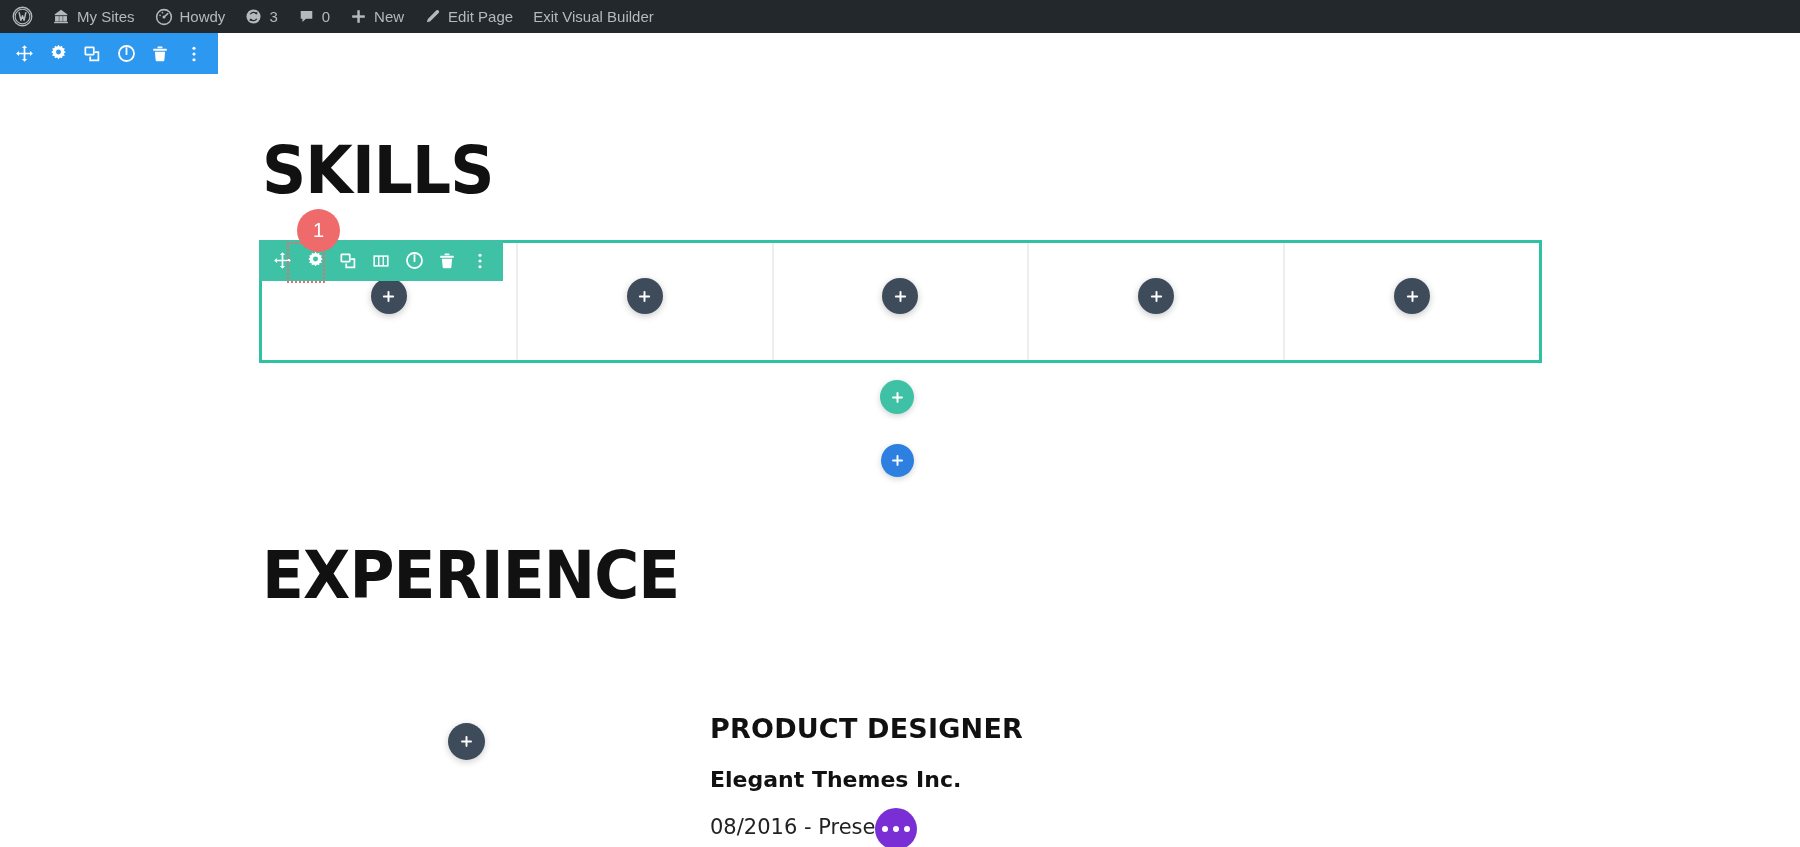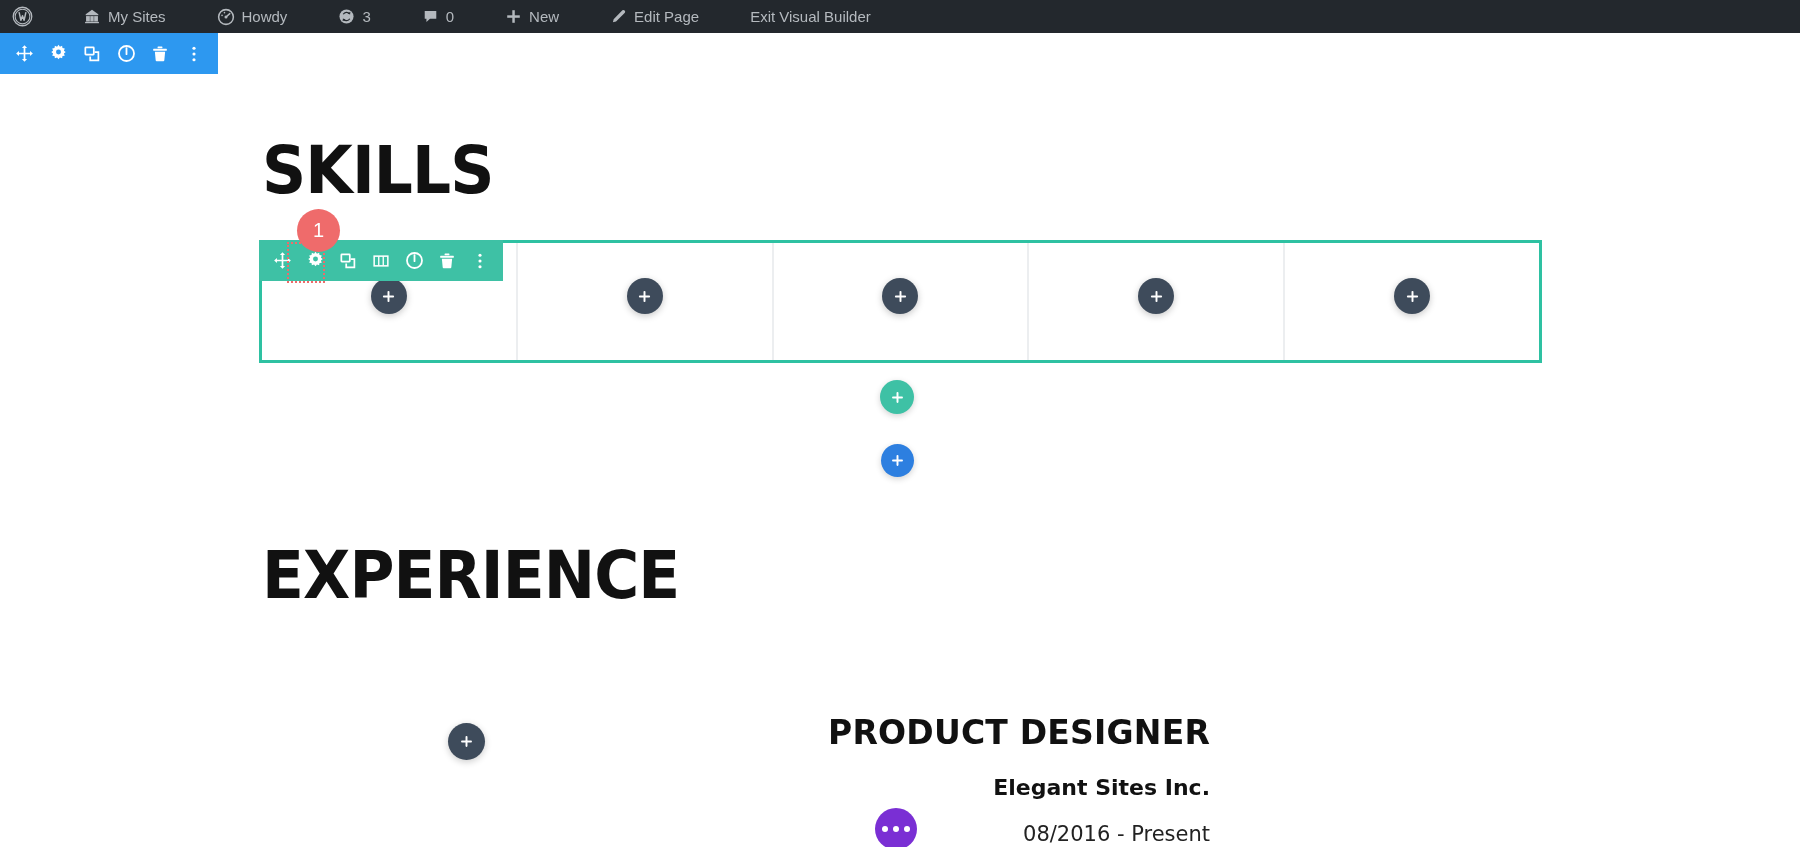--- a/index.html
+++ b/index.html
@@ -16,21 +16,20 @@
     position: absolute;
     top: 0; left: 0;
     width: 1800px;
     height: 33px;
     background: #23282d;
     display: flex;
     align-items: center;
     color: #b4b9be;
     font-size: 15px;
     z-index: 60;
-    gap: 31px;
   }
   .ab-item {
     display: flex;
     align-items: center;
     gap: 7px;
     height: 33px;
     padding: 0 10px;
     color: #b4b9be;
     white-space: nowrap;
     cursor: pointer;
@@ -61,21 +60,20 @@
   }
   .search-btn { padding: 0 16px 0 14px; }
 
   
   #canvas {
     position: absolute;
     top: 33px; left: 0;
     width: 1800px;
     height: 814px;
     background: #ffffff;
-    text-align: right;
   }
 
   
   #section-toolbar {
     position: absolute;
     top: 0px;
     left: 0px;
     height: 41px;
     background: #2d98f0;
     display: flex;
@@ -253,21 +251,21 @@
   
   #exp-block {
     position: absolute;
     left: 710px;
     top: 680px;
     width: 500px;
   }
   #exp-job-title {
     font-family: "DejaVu Sans", sans-serif;
     font-weight: 700;
-    font-size: 33px;
+    font-size: 27px;
     letter-spacing: 0.2px;
     color: #111111;
     line-height: 1.2;
   }
   #exp-company {
     margin-top: 22px;
     font-family: "DejaVu Sans", sans-serif;
     font-weight: 700;
     font-size: 22px;
     color: #111111;
@@ -549,21 +547,21 @@
 
   <div id="exp-add-module">
     <svg width="15" height="15" viewBox="0 0 20 20" fill="#fff">
       <rect x="8.7" y="2.8" width="2.6" height="14.4" rx="1.1"></rect>
       <rect x="2.8" y="8.7" width="14.4" height="2.6" rx="1.1"></rect>
     </svg>
   </div>
 
   <div id="exp-block">
     <div id="exp-job-title">PRODUCT DESIGNER</div>
-    <div id="exp-company">Elegant Sites Inc.</div>
+    <div id="exp-company">Elegant Themes Inc.</div>
     <div id="exp-dates">08/2016 - Present</div>
   </div>
 
   <div id="purple-more">
     <span></span>
     <span></span>
     <span></span>
   </div>
 
 </div>

